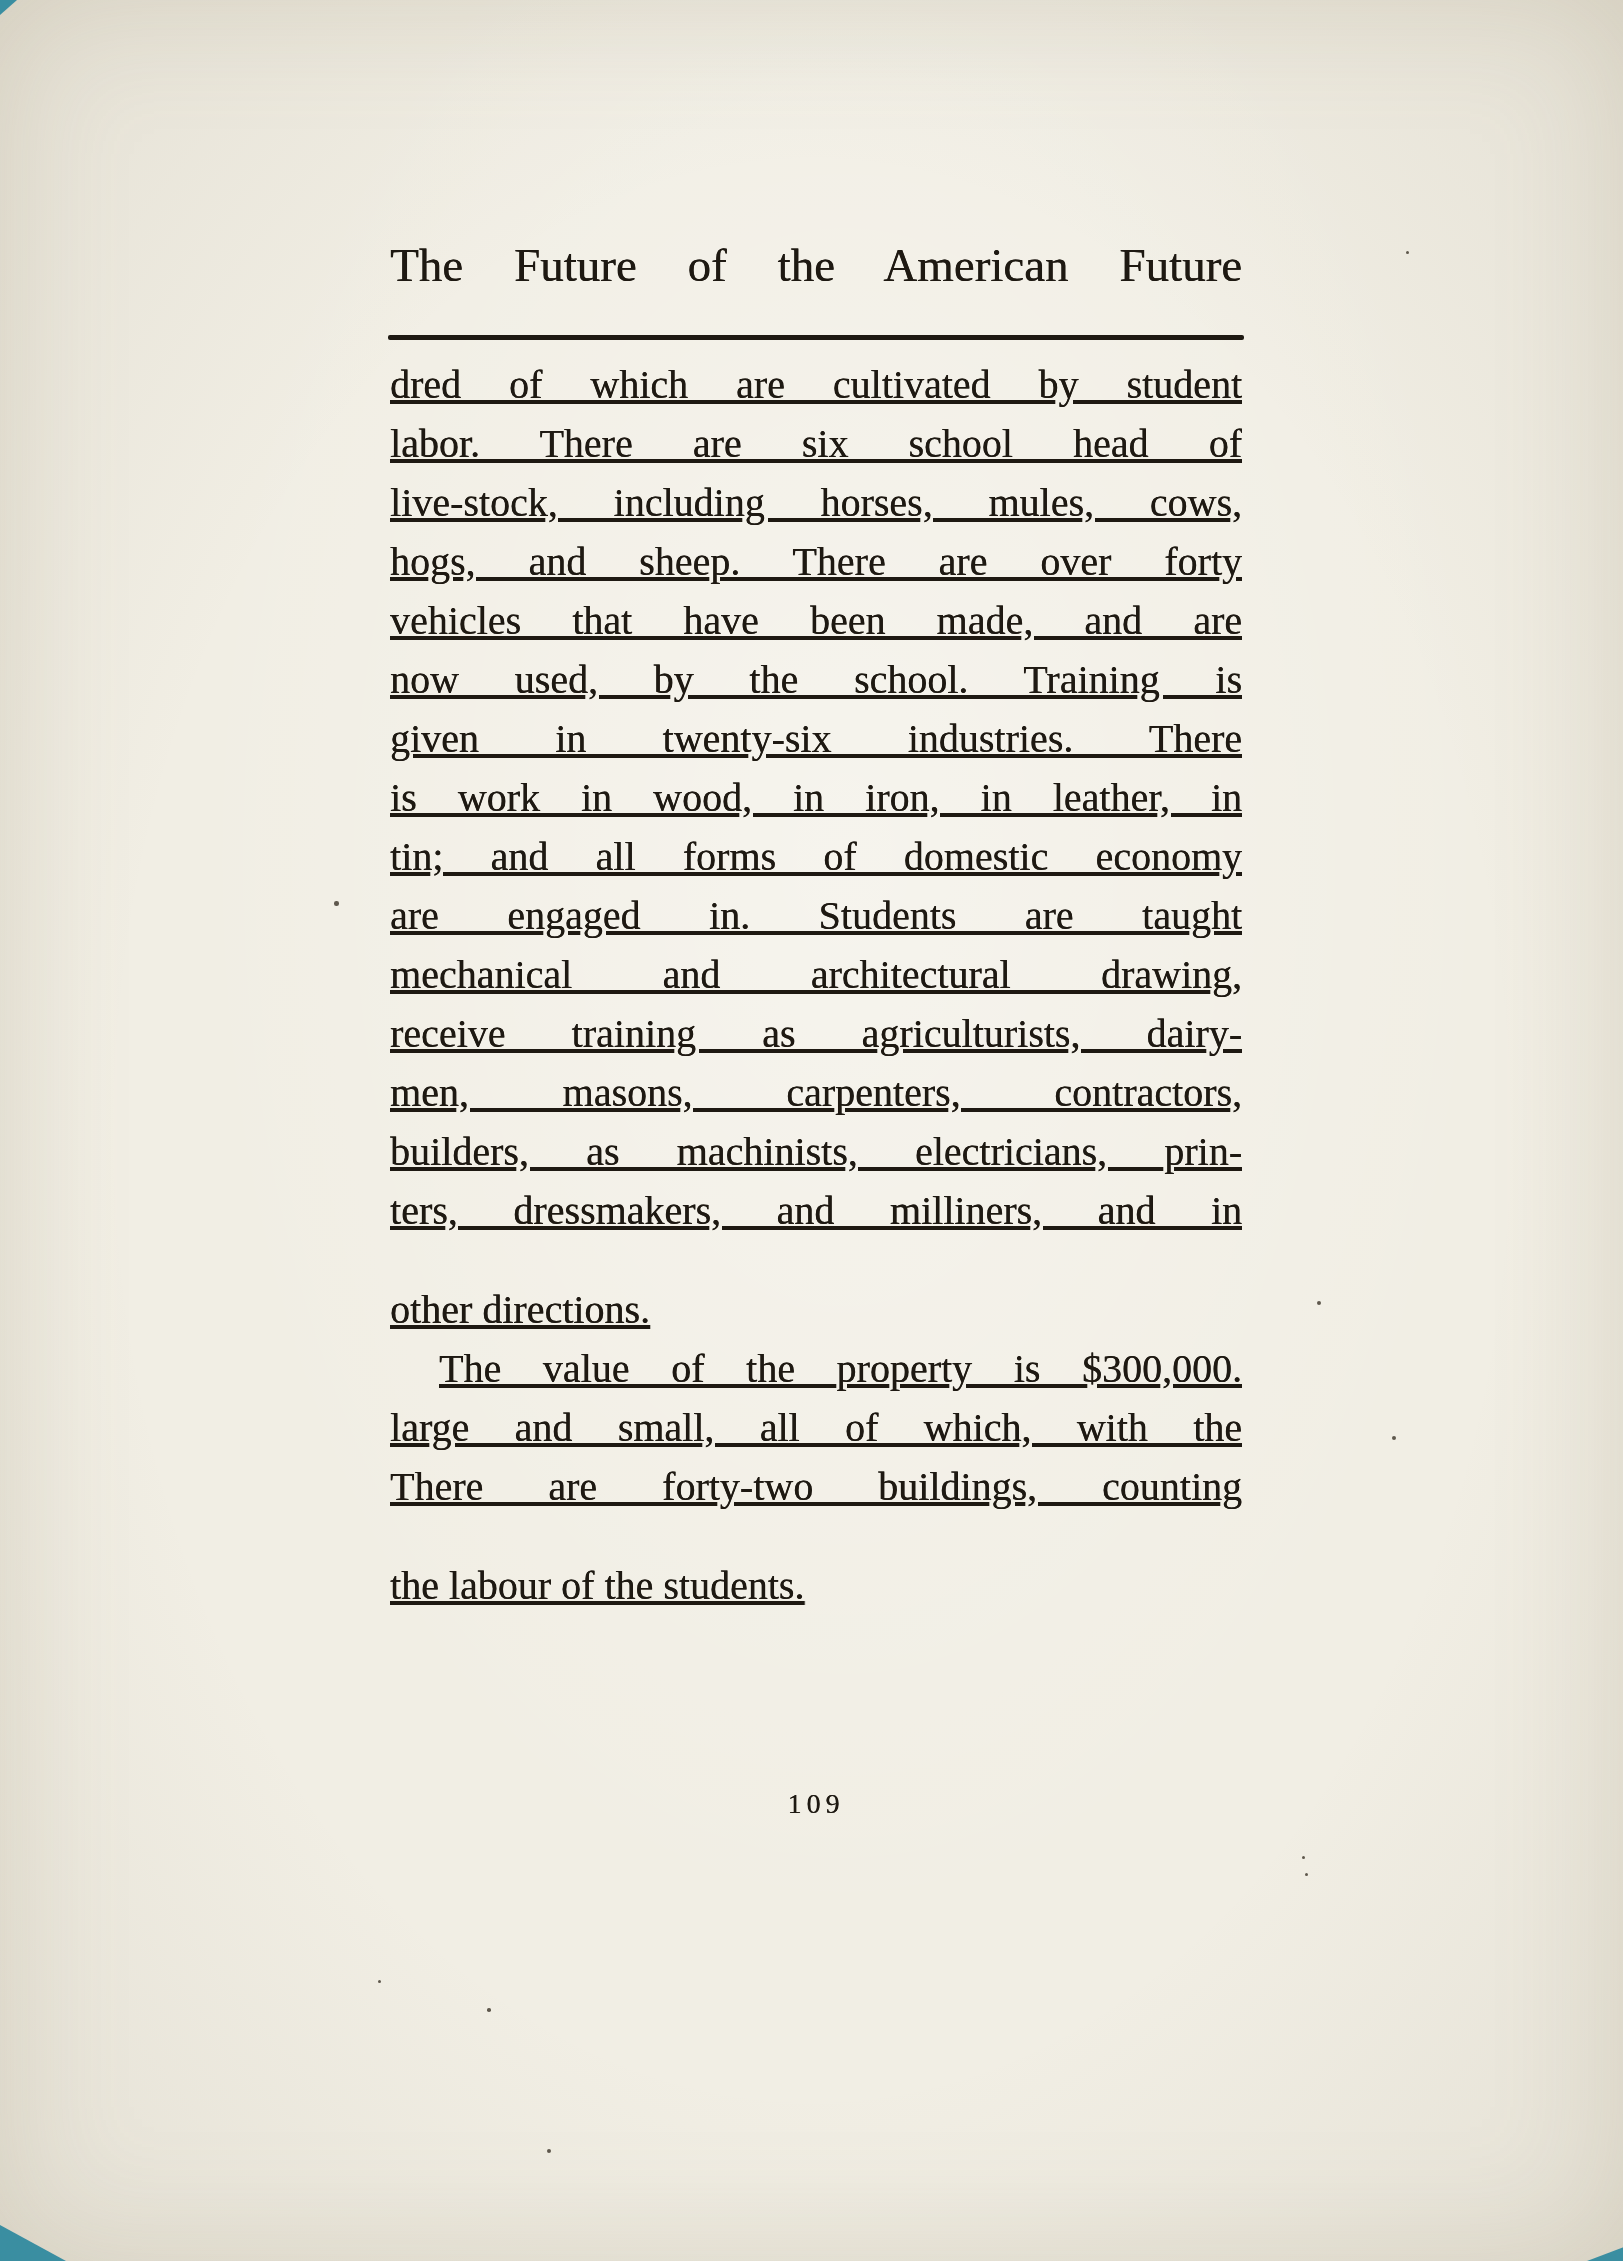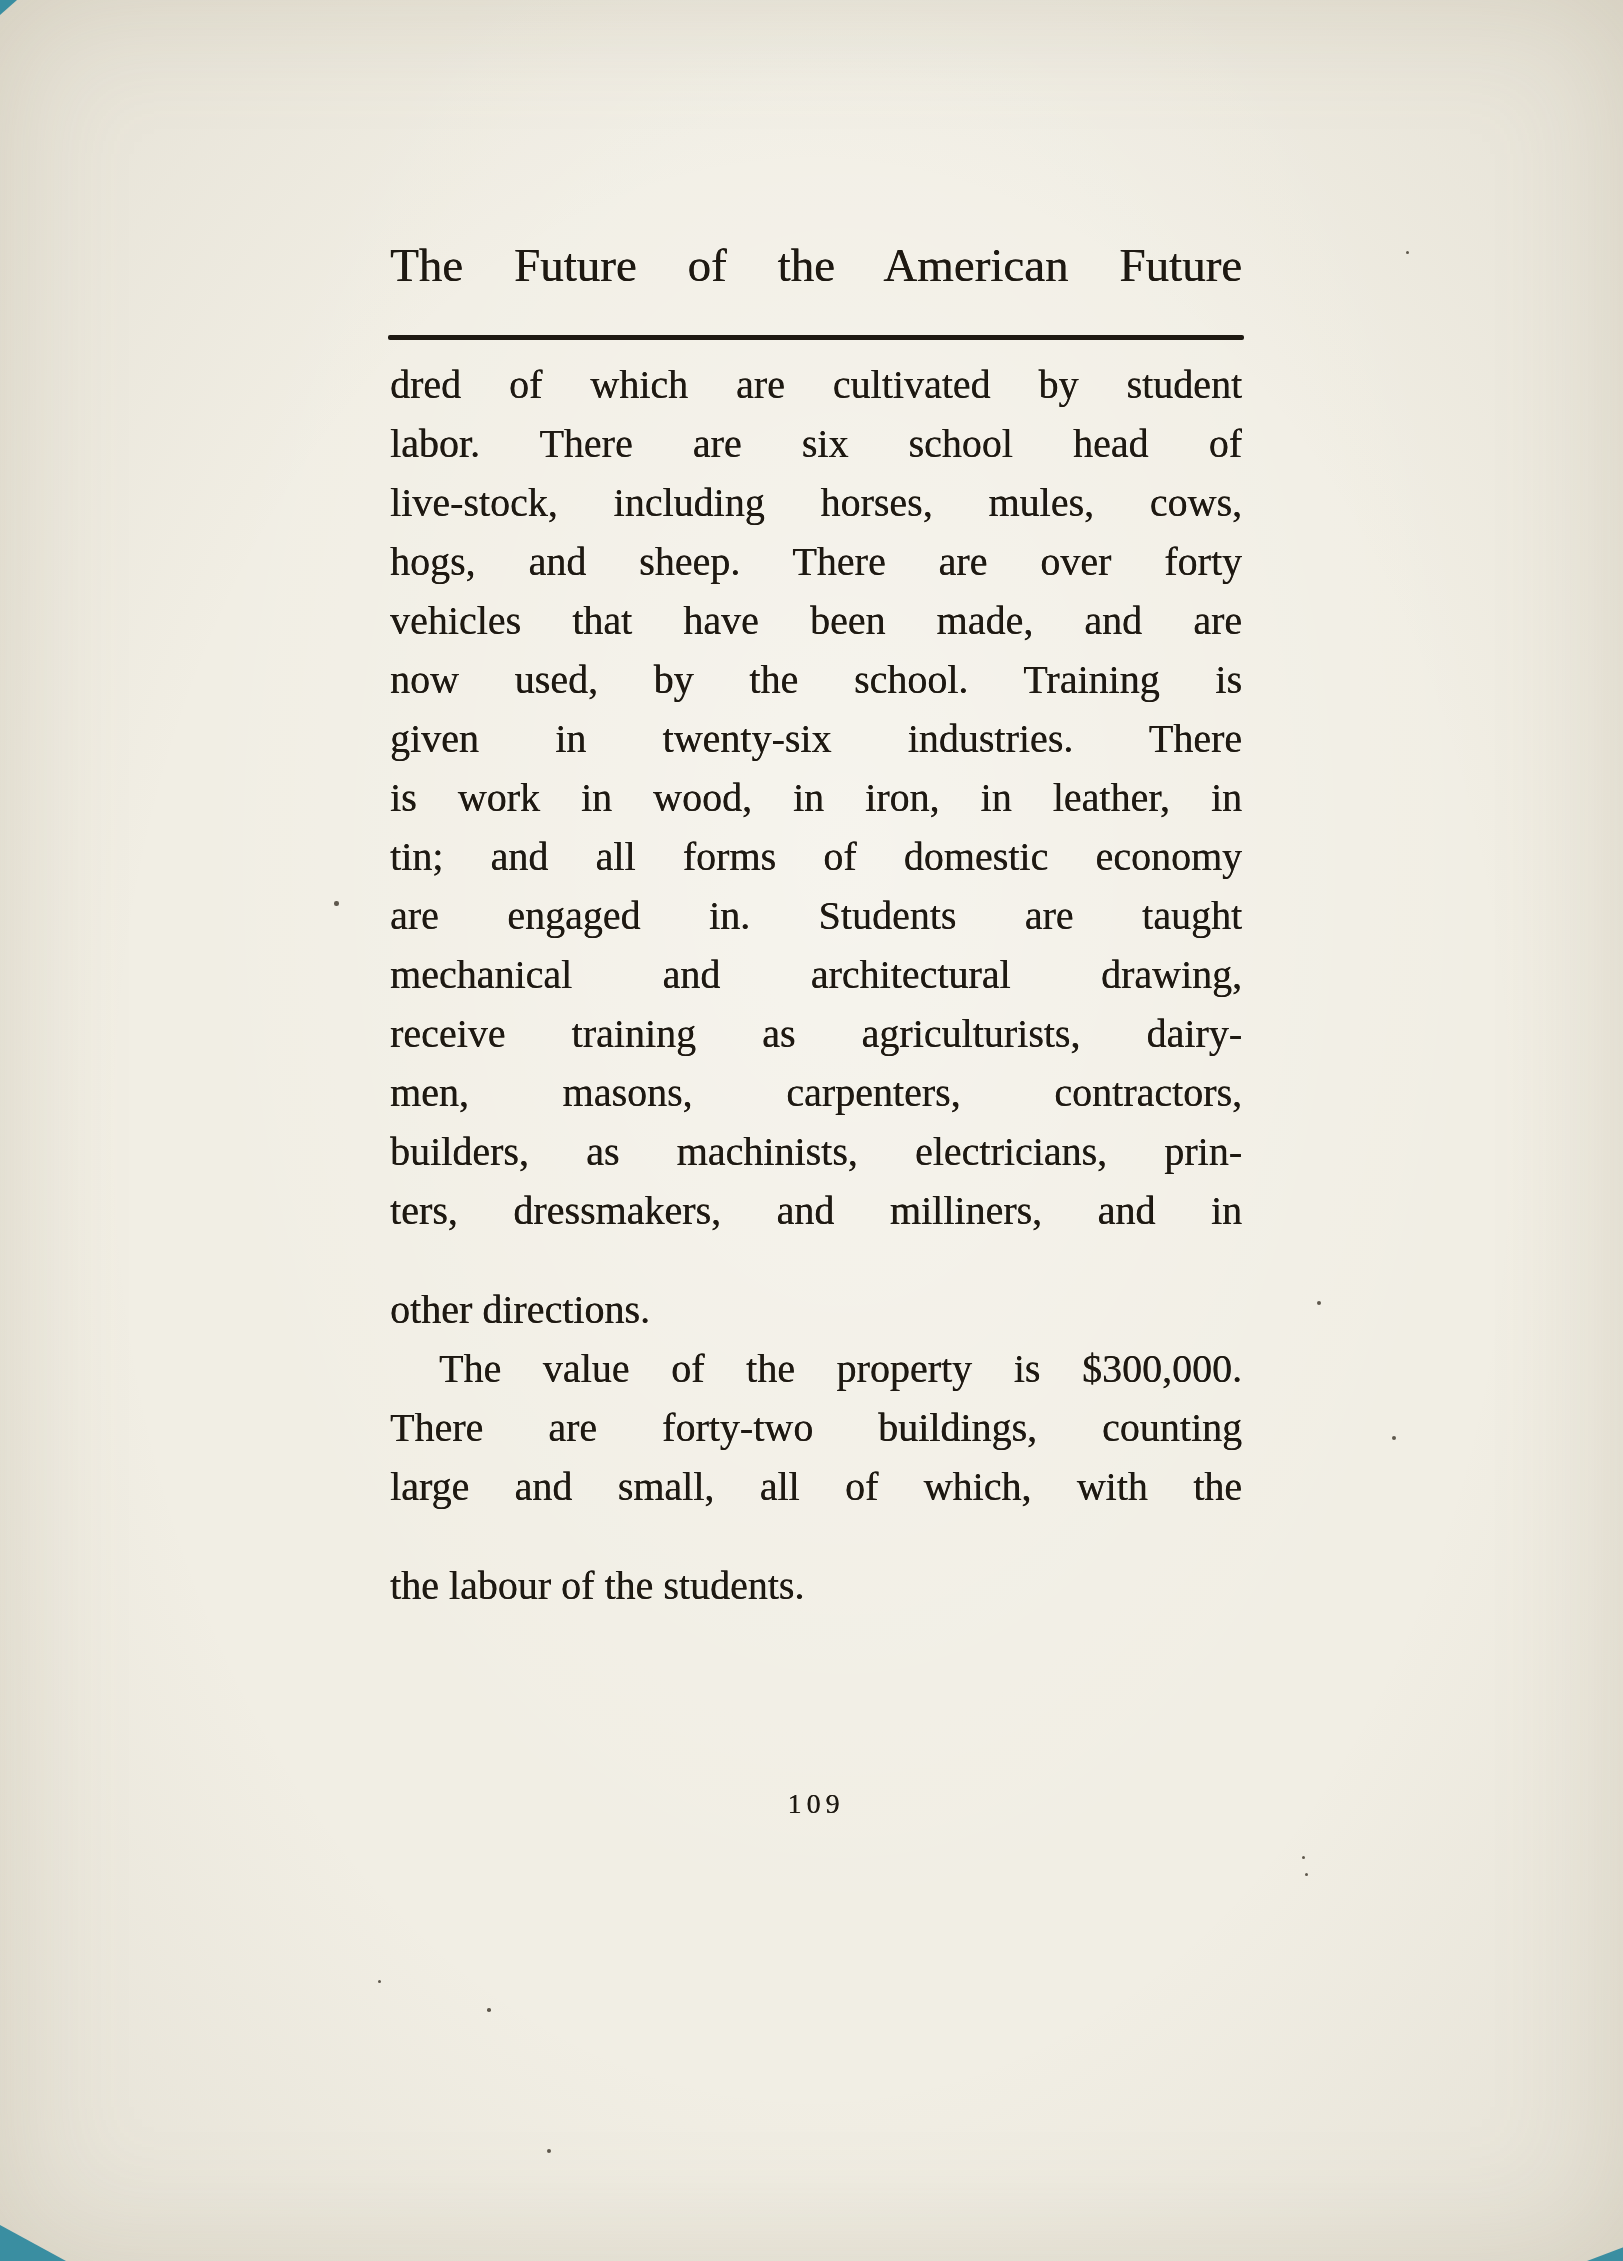--- a/index.html
+++ b/index.html
@@ -53,20 +53,21 @@
     background: var(--ink, #1e1912);
     border-radius: 2px;
   }
   .body-text {
     position: absolute;
     top: 355px;
     left: 0;
     width: 100%;
     font-size: 40px;
     text-shadow: 0.3px 0 0 currentColor;
+    text-decoration: underline;
   }
   .paragraph { margin: 0; }
   .line {
     height: 59px;
     line-height: 59px;
     text-align: justify;
     text-align-last: justify;
     overflow: hidden;
   }
   .line.flush { text-align-last: left; margin-top: 40px; }
@@ -116,22 +117,22 @@
         <div class="line">are engaged in.  Students are taught</div>
         <div class="line">mechanical and architectural drawing,</div>
         <div class="line">receive training as agriculturists, dairy-</div>
         <div class="line">men, masons, carpenters, contractors,</div>
         <div class="line">builders, as machinists, electricians, prin-</div>
         <div class="line">ters, dressmakers, and milliners, and in</div>
         <div class="line flush">other directions.</div>
       </div>
       <div class="paragraph">
         <div class="line indent">The value of the property is $300,000.</div>
+        <div class="line">large and small, all of which, with the</div>
         <div class="line">There are forty-two buildings, counting</div>
-        <div class="line">large and small, all of which, with the</div>
         <div class="line flush">the labour of the students.</div>
       </div>
     </div>
   <div class="folio">109</div>
 </div>
 
 <div class="artifact tl"></div>
 <div class="artifact bl"></div>
 <div class="artifact br"></div>
 

